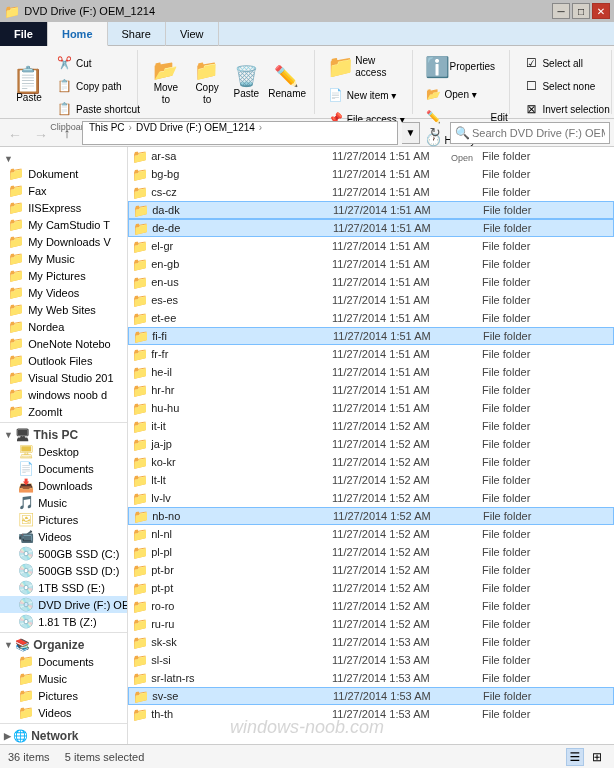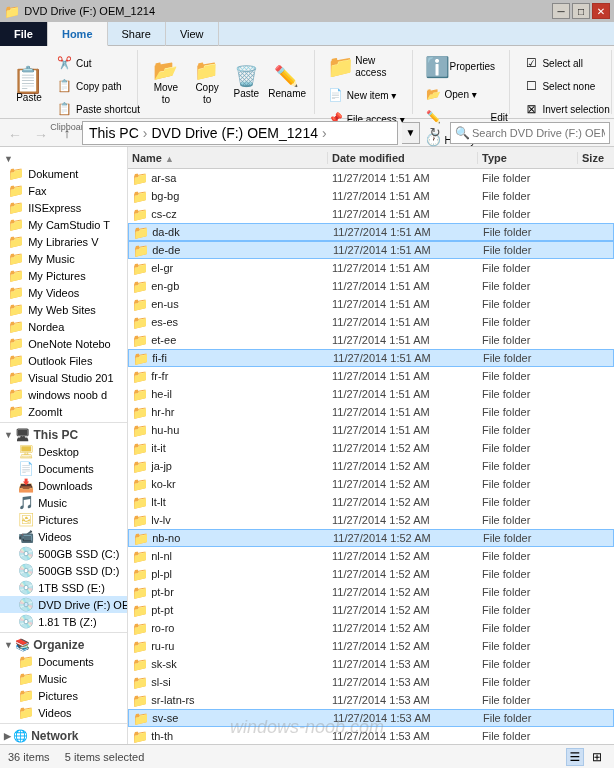--- a/index.html
+++ b/index.html
@@ -27,21 +27,21 @@
     .ribbon-btn .label { font-size: 10px; text-align: center; line-height: 1.2; }
     .ribbon-btn-small { display: flex; align-items: center; gap: 3px; padding: 2px 4px; cursor: pointer; border: 1px solid transparent; border-radius: 2px; white-space: nowrap; }
     .ribbon-btn-small .icon-sm { width: 16px; height: 16px; display: flex; align-items: center; justify-content: center; font-size: 12px; }
     .vstack { display: flex; flex-direction: column; gap: 1px; }
     .ribbon-group-items.col { flex-direction: column; align-items: flex-start; gap: 1px; }
 
     
     .address-bar { height: 28px; background: #f5f5f5; border-bottom: 1px solid #ccc; display: flex; align-items: center; padding: 0 4px; gap: 4px; }
     .nav-btn { width: 22px; height: 22px; border: 1px solid transparent; background: transparent; cursor: pointer; display: flex; align-items: center; justify-content: center; font-size: 14px; color: #555; border-radius: 2px; }
     .nav-btn.disabled { color: #bbb; cursor: default; }
-    .address-path { flex: 1; height: 24px; border: 1px solid #aaa; background: #fff; display: flex; align-items: center; padding: 0 6px; font-size: 14px; gap: 4px; }
+    .address-path { flex: 1; height: 24px; border: 1px solid #aaa; background: #fff; display: flex; align-items: flex-start; padding: 0 6px; font-size: 10px; gap: 4px; }
     .path-sep { color: #888; }
     .path-part { cursor: pointer; color: #000; }
     .address-dropdown { width: 18px; height: 22px; border: 1px solid #aaa; border-left: none; background: #f0f0f0; cursor: pointer; display: flex; align-items: center; justify-content: center; font-size: 10px; }
     .refresh-btn { width: 22px; height: 22px; border: 1px solid transparent; background: transparent; cursor: pointer; display: flex; align-items: center; justify-content: center; color: #555; }
     .search-box { width: 160px; height: 22px; border: 1px solid #aaa; background: #fff; display: flex; align-items: center; padding: 0 4px; gap: 2px; }
     .search-box input { border: none; outline: none; font-size: 11px; width: 100%; background: transparent; color: #888; }
 
     
     .main-area { display: flex; height: calc(768px - 22px - 97px - 28px - 24px); }
 
@@ -257,21 +257,21 @@
     <div class="sidebar-item">
       <span class="s-icon">📁</span>
       <span>IISExpress</span>
     </div>
     <div class="sidebar-item">
       <span class="s-icon">📁</span>
       <span>My CamStudio T</span>
     </div>
     <div class="sidebar-item">
       <span class="s-icon">📁</span>
-      <span>My Libraries V</span>
+      <span>My Downloads V</span>
     </div>
     <div class="sidebar-item">
       <span class="s-icon">📁</span>
       <span>My Music</span>
     </div>
     <div class="sidebar-item">
       <span class="s-icon">📁</span>
       <span>My Pictures</span>
     </div>
     <div class="sidebar-item">
@@ -383,28 +383,20 @@
 
     <div class="sidebar-divider"></div>
 
     <div class="sidebar-section">
       <span class="arrow">▶</span>
       <span style="font-size:12px;">🌐 Network</span>
     </div>
   </div>
 
   <div class="file-area">
-    <div class="file-header">
-      <div class="col-name">
-        Name <span class="col-sort-arrow">▲</span>
-      </div>
-      <div class="col-date">Date modified</div>
-      <div class="col-type">Type</div>
-      <div class="col-size">Size</div>
-    </div>
     <div class="file-list" id="file-list-container">
     <div class="file-row">
     <div class="f-name">
       <span class="folder-icon">📁</span>
       <span>ar-sa</span>
     </div>
     <div class="f-date">11/27/2014 1:51 AM</div>
     <div class="f-type">File folder</div>
     <div class="f-size"></div>
   </div>

